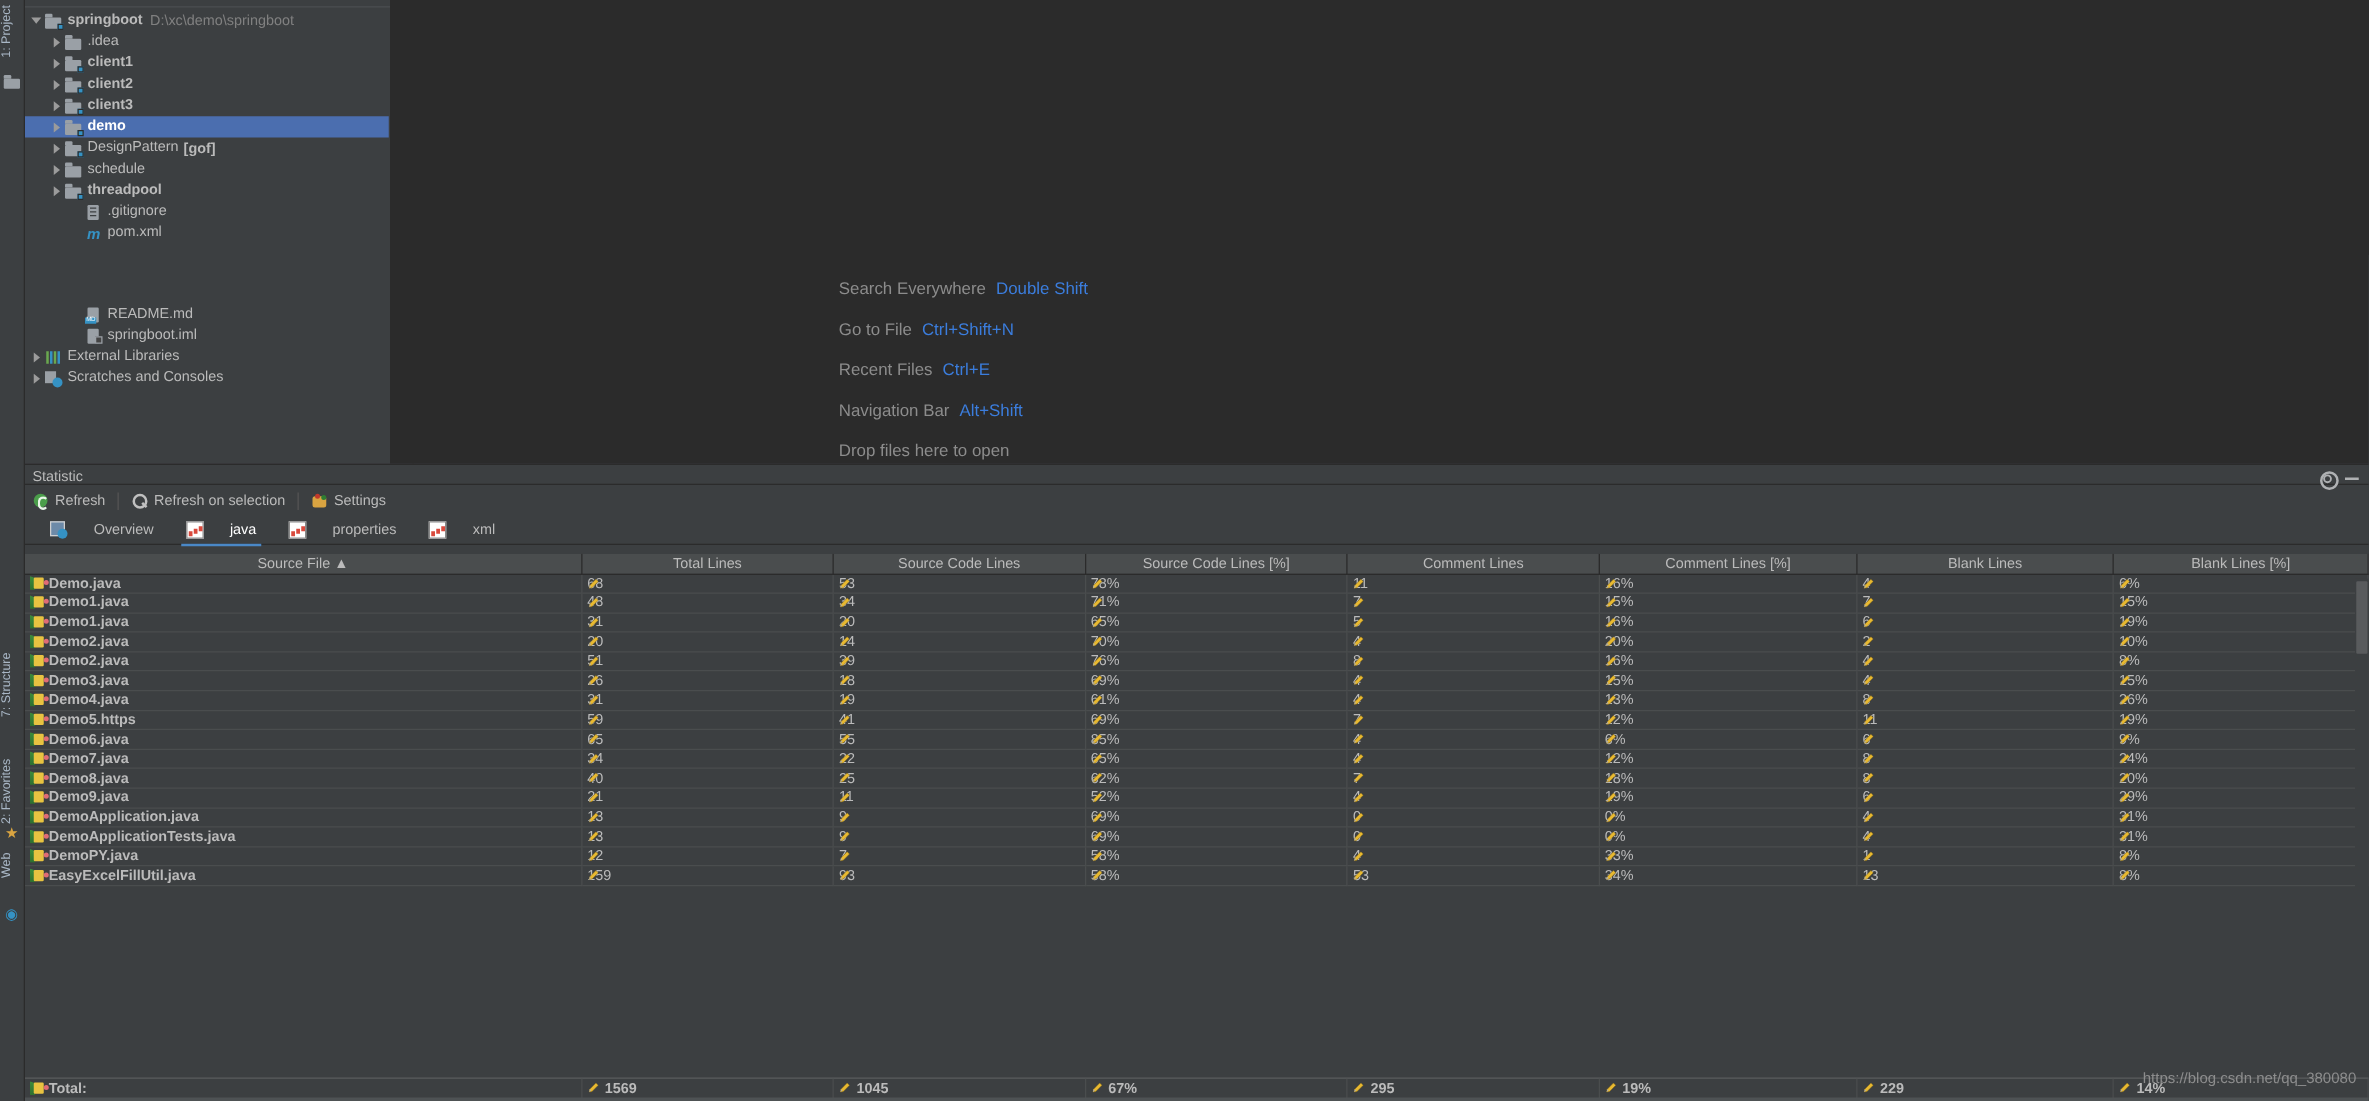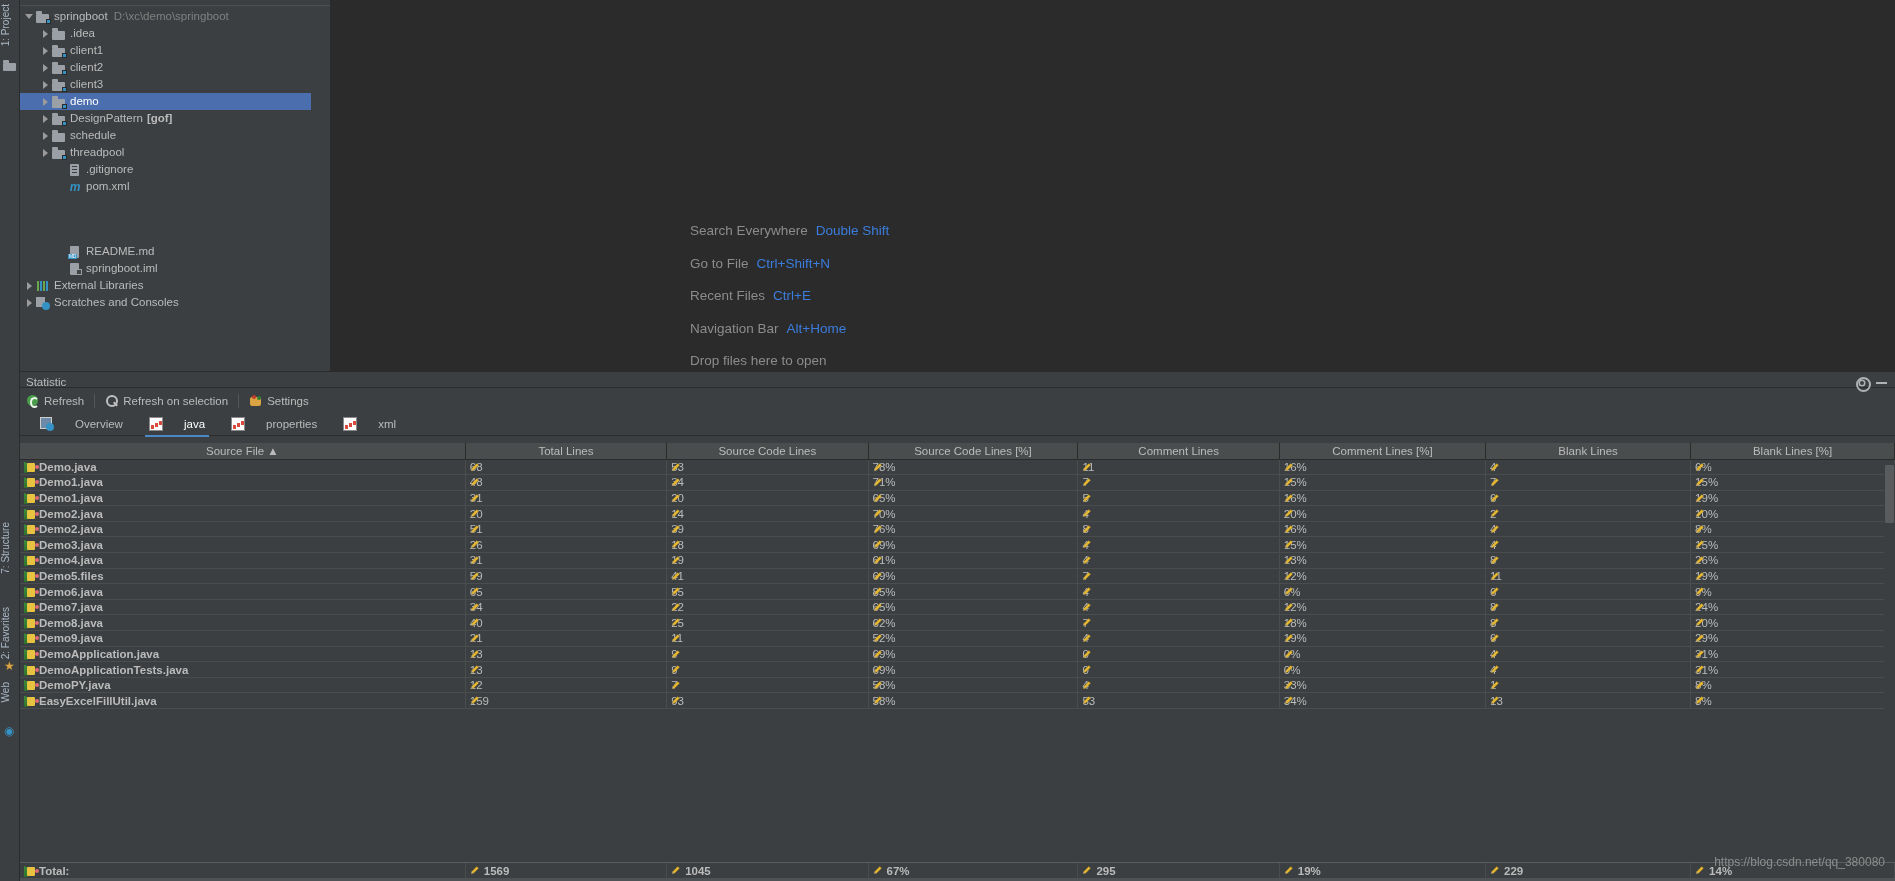--- a/index.html
+++ b/index.html
@@ -182,37 +182,37 @@
     clip-path: polygon(0 0, 100% 0, 100% 100%, 0 100%);
   }
   .ico.scratch::after {
     content:"";
     position:absolute; right:0px; bottom:0px;
     width:8px; height:8px;
     border-radius:50%;
     background:#3592c4;
   }
   .tree-label { vertical-align: middle; }
-  .tree-label.bold { font-weight: normal; color:#bbbbbb; }
+  .tree-label.bold { font-weight: bold; color:#bbbbbb; }
   .tree-row.selected .tree-label.bold { color: #ffffff; }
   .tree-path {
     color: #808080;
     margin-left: 6px;
     font-weight: normal;
   }
   .tree-suffix {
     color:#bbbbbb;
     font-weight:bold;
     margin-left:4px;
   }
 
   
   #editor-area {
     position: absolute;
-    left: 331px; top: 0;
+    left: 312px; top: 0;
     right: 0; height: 371px;
     background: #2b2b2b;
   }
   #hints {
     position: absolute;
     left: 359px;
     top: 215px;
     font-size: 13.5px;
     color: #8c8c8c;
   }
@@ -548,21 +548,21 @@
         <div class="tree-row" style="padding-left: 4px;"><span class="arrow right"></span><span class="ico lib"><span style="position:absolute;left:1px;top:2px;width:2px;height:10px;background:#6aa84f;"></span><span style="position:absolute;left:4px;top:2px;width:2px;height:10px;background:#3592c4;"></span><span style="position:absolute;left:7px;top:2px;width:2px;height:10px;background:#6aa84f;"></span><span style="position:absolute;left:10px;top:2px;width:2px;height:10px;background:#3592c4;"></span></span><span class="tree-label">External Libraries</span></div>
         <div class="tree-row" style="padding-left: 4px;"><span class="arrow right"></span><span class="ico scratch"></span><span class="tree-label">Scratches and Consoles</span></div>
       </div>
   </div>
 
   <div id="editor-area">
     <div id="hints">
         <div class="hint-row"><span class="hint-action">Search Everywhere</span><span class="k">Double Shift</span></div>
         <div class="hint-row"><span class="hint-action">Go to File</span><span class="k">Ctrl+Shift+N</span></div>
         <div class="hint-row"><span class="hint-action">Recent Files</span><span class="k">Ctrl+E</span></div>
-        <div class="hint-row"><span class="hint-action">Navigation Bar</span><span class="k">Alt+Home</span></div>
+        <div class="hint-row"><span class="hint-action">Navigation Bar</span><span class="k">Alt+Shift</span></div>
         <div class="hint-row"><span class="hint-action">Drop files here to open</span></div>
       </div>
   </div>
 
   <div id="statistic">
 
     <div id="stat-header">
       <div id="stat-title">Statistic</div>
       <div class="hdr-btn" style="right:26px;">
           <div class="gear"></div>
@@ -844,21 +844,21 @@
               <td class="num"><svg class="pen" viewBox="0 0 10 10">
                   <path d="M7.5 0.5 L9.5 2.5 L4 8 L1.5 8.5 L2 6 Z" fill="#e8b931" stroke="#8a6d16" stroke-width="0.4"></path>
                   <path d="M1.5 8.5 L2 6 L3.2 7.2 Z" fill="#b0b0b0"></path>
                 </svg><span>8</span></td>
               <td class="num"><svg class="pen" viewBox="0 0 10 10">
                   <path d="M7.5 0.5 L9.5 2.5 L4 8 L1.5 8.5 L2 6 Z" fill="#e8b931" stroke="#8a6d16" stroke-width="0.4"></path>
                   <path d="M1.5 8.5 L2 6 L3.2 7.2 Z" fill="#b0b0b0"></path>
                 </svg><span>26%</span></td>
             </tr>
             <tr>
-              <td class="name"><span class="jicon"><span class="jdot"></span></span><span>Demo5.files</span></td>
+              <td class="name"><span class="jicon"><span class="jdot"></span></span><span>Demo5.https</span></td>
               <td class="num"><svg class="pen" viewBox="0 0 10 10">
                   <path d="M7.5 0.5 L9.5 2.5 L4 8 L1.5 8.5 L2 6 Z" fill="#e8b931" stroke="#8a6d16" stroke-width="0.4"></path>
                   <path d="M1.5 8.5 L2 6 L3.2 7.2 Z" fill="#b0b0b0"></path>
                 </svg><span>59</span></td>
               <td class="num"><svg class="pen" viewBox="0 0 10 10">
                   <path d="M7.5 0.5 L9.5 2.5 L4 8 L1.5 8.5 L2 6 Z" fill="#e8b931" stroke="#8a6d16" stroke-width="0.4"></path>
                   <path d="M1.5 8.5 L2 6 L3.2 7.2 Z" fill="#b0b0b0"></path>
                 </svg><span>41</span></td>
               <td class="num"><svg class="pen" viewBox="0 0 10 10">
                   <path d="M7.5 0.5 L9.5 2.5 L4 8 L1.5 8.5 L2 6 Z" fill="#e8b931" stroke="#8a6d16" stroke-width="0.4"></path>

